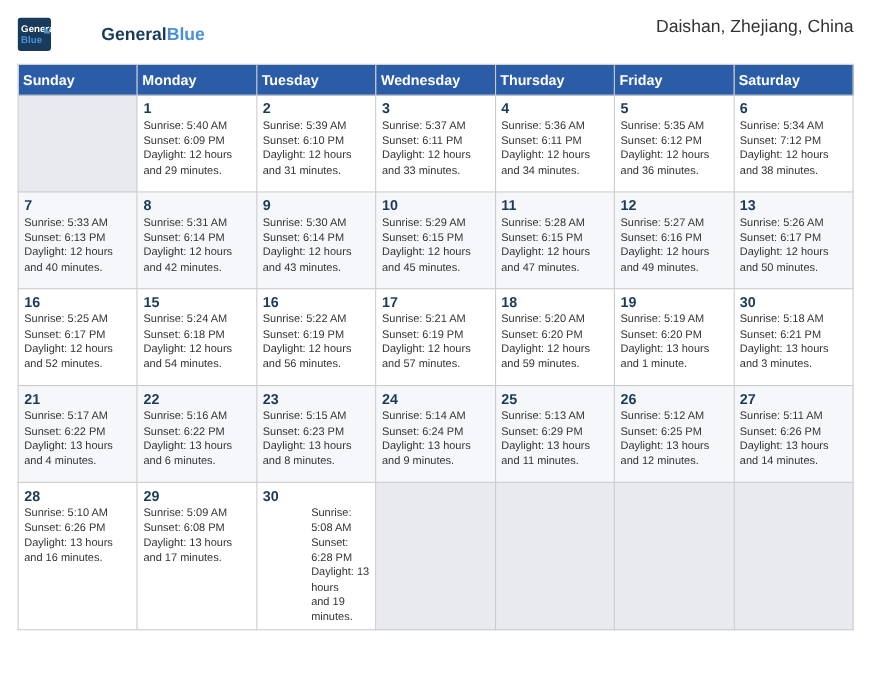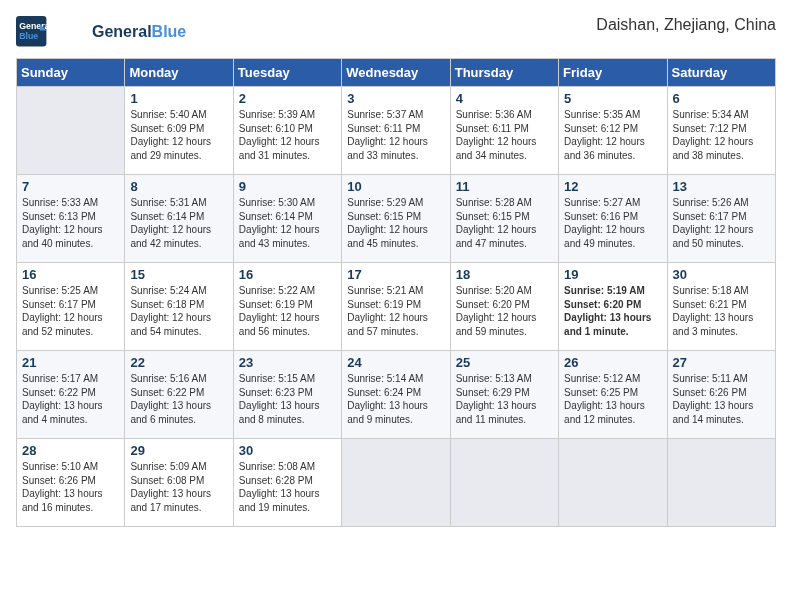--- a/index.html
+++ b/index.html
@@ -244,21 +244,21 @@
         </td>
         <td>
           <span class="day-num">18</span>
           <div class="cell-info" style="white-space: pre-line;">Sunrise: 5:20 AM
 Sunset: 6:20 PM
 Daylight: 12 hours
 and 59 minutes.</div>
         </td>
         <td>
           <span class="day-num">19</span>
-          <div class="cell-info" style="white-space: pre-line; font-weight: bold;">Sunrise: 5:19 AM
+          <div class="cell-info" style="white-space: pre-line;">Sunrise: 5:19 AM
 Sunset: 6:20 PM
 Daylight: 13 hours
 and 1 minute.</div>
         </td>
         <td>
           <span class="day-num">30</span>
           <div class="cell-info" style="white-space: pre-line;">Sunrise: 5:18 AM
 Sunset: 6:21 PM
 Daylight: 13 hours
 and 3 minutes.</div>
@@ -325,21 +325,21 @@
         </td>
         <td>
           <span class="day-num">29</span>
           <div class="cell-info" style="white-space: pre-line;">Sunrise: 5:09 AM
 Sunset: 6:08 PM
 Daylight: 13 hours
 and 17 minutes.</div>
         </td>
         <td>
           <span class="day-num">30</span>
-          <div class="cell-info" style="white-space: pre-line;">Sunrise: 5:08 AM
+          <div class="cell-info" style="white-space: pre-line; margin-left: 44px;">Sunrise: 5:08 AM
 Sunset: 6:28 PM
 Daylight: 13 hours
 and 19 minutes.</div>
         </td>
         <td class="empty-cell"></td>
         <td class="empty-cell"></td>
         <td class="empty-cell"></td>
         <td class="empty-cell"></td>
       </tr>
     </tbody>

